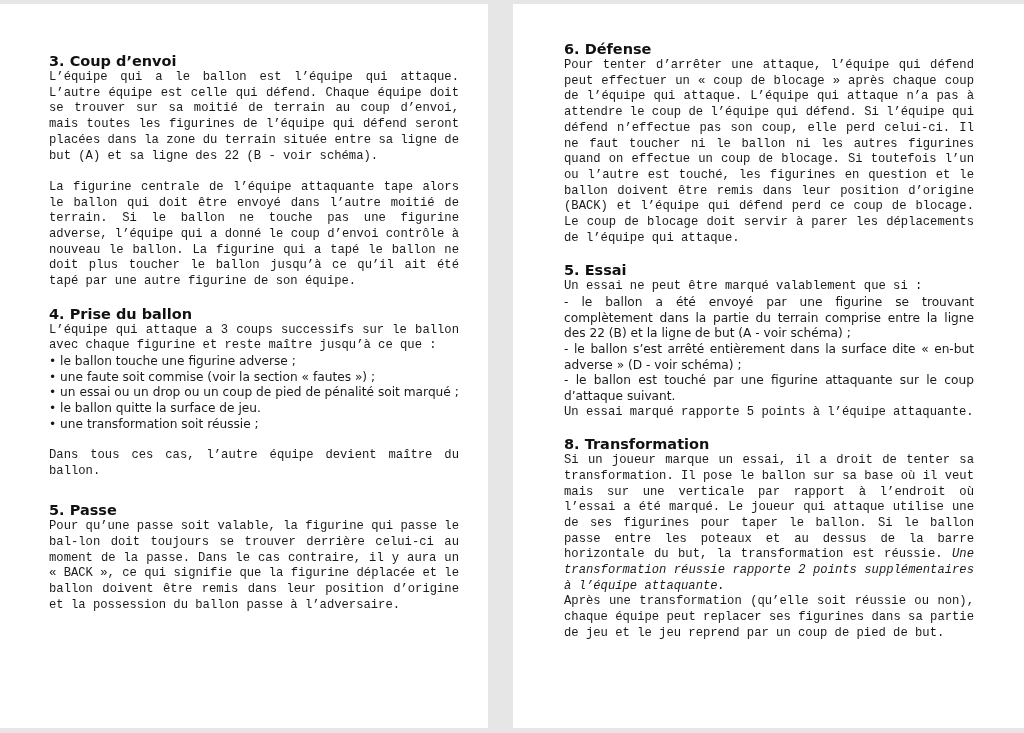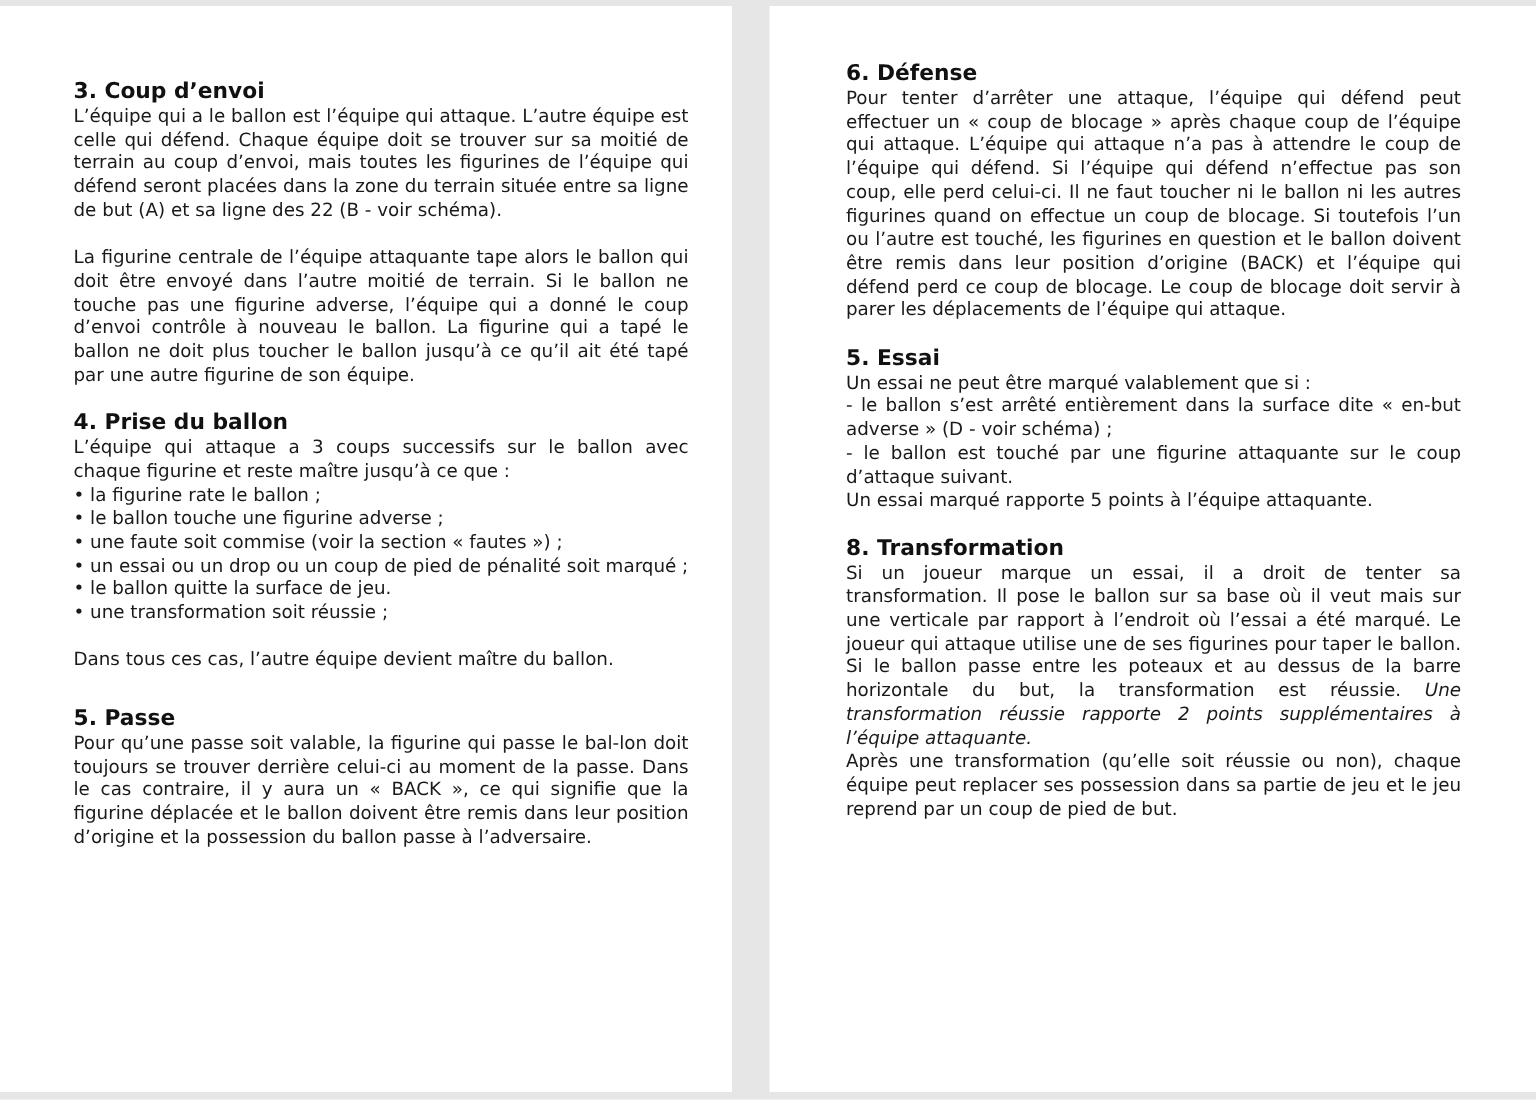--- a/index.html
+++ b/index.html
@@ -15,21 +15,21 @@
     box-sizing:border-box;
   }
   #page-left { left:0; width:488px; }
   #page-right { left:513px; width:588px; }
   .col { position:absolute; width:410px; font-size:12.2px; line-height:15.7px; }
   #page-left .col { left:49px; top:49px; }
   #page-right .col { left:51px; top:37px; }
   h2 {
     margin:0; font-size:14.5px; line-height:17px; font-weight:bold; color:#111;
   }
-  p { margin:0; text-align:justify; }
+  p { margin:0; text-align:justify;font-family:Liberation Mono, monospace; }
   .gap { height:15.7px; }
   .sec-gap { height:7px; }
   ul { list-style:none; margin:0; padding:0; }
   li { text-align:justify; }
   em { font-style:italic; }
 </style>
 </head>
 <body>
 
 <div class="page" id="page-left">
@@ -38,21 +38,20 @@
       <h2>3. Coup d’envoi</h2>
       <p>L’équipe qui a le ballon est l’équipe qui attaque. L’autre équipe est celle qui défend. Chaque équipe doit se trouver sur sa moitié de terrain au coup d’envoi, mais toutes les figurines de l’équipe qui défend seront placées dans la zone du terrain située entre sa ligne de but (A) et sa ligne des 22 (B - voir schéma).</p>
       <div class="gap"></div>
       <p>La figurine centrale de l’équipe attaquante tape alors le ballon qui doit être envoyé dans l’autre moitié de terrain. Si le ballon ne touche pas une figurine adverse, l’équipe qui a donné le coup d’envoi contrôle à nouveau le ballon. La figurine qui a tapé le ballon ne doit plus toucher le ballon jusqu’à ce qu’il ait été tapé par une autre figurine de son équipe.</p>
     </section>
     <div class="gap"></div>
     <section>
       <h2>4. Prise du ballon</h2>
       <p>L’équipe qui attaque a 3 coups successifs sur le ballon avec chaque figurine et reste maître jusqu’à ce que :</p>
       <ul>
-        <li>• la figurine rate le ballon ;</li>
         <li>• le ballon touche une figurine adverse ;</li>
         <li>• une faute soit commise (voir la section « fautes ») ;</li>
         <li>• un essai ou un drop ou un coup de pied de pénalité soit marqué ;</li>
         <li>• le ballon quitte la surface de jeu.</li>
         <li>• une transformation soit réussie ;</li>
       </ul>
       <div class="gap"></div>
       <p>Dans tous ces cas, l’autre équipe devient maître du ballon.</p>
     </section>
     <div class="gap"></div>
@@ -68,25 +67,26 @@
   <div class="col">
     <section>
       <h2>6. Défense</h2>
       <p>Pour tenter d’arrêter une attaque, l’équipe qui défend peut effectuer un « coup de blocage » après chaque coup de l’équipe qui attaque. L’équipe qui attaque n’a pas à attendre le coup de l’équipe qui défend. Si l’équipe qui défend n’effectue pas son coup, elle perd celui-ci. Il ne faut toucher ni le ballon ni les autres figurines quand on effectue un coup de blocage. Si toutefois l’un ou l’autre est touché, les figurines en question et le ballon doivent être remis dans leur position d’origine (BACK) et l’équipe qui défend perd ce coup de blocage. Le coup de blocage doit servir à parer les déplacements de l’équipe qui attaque.</p>
     </section>
     <div class="gap"></div>
     <section>
       <h2>5. Essai</h2>
       <p>Un essai ne peut être marqué valablement que si :</p>
       <ul>
+        <li>- le ballon a été envoyé par une figurine se trouvant complètement dans la partie du terrain comprise entre la ligne des 22 (B) et la ligne de but (A - voir schéma) ;</li>
         <li>- le ballon s’est arrêté entièrement dans la surface dite « en-but adverse » (D - voir schéma) ;</li>
         <li>- le ballon est touché par une figurine attaquante sur le coup d’attaque suivant.</li>
       </ul>
       <p>Un essai marqué rapporte 5 points à l’équipe attaquante.</p>
     </section>
     <div class="gap"></div>
     <section>
       <h2>8. Transformation</h2>
       <p><span>Si un joueur marque un essai, il a droit de tenter sa transformation. Il pose le ballon sur sa base où il veut mais sur une verticale par rapport à l’endroit où l’essai a été marqué. Le joueur qui attaque utilise une de ses figurines pour taper le ballon. Si le ballon passe entre les poteaux et au dessus de la barre horizontale du but, la transformation est réussie. </span><em>Une transformation réussie rapporte 2 points supplémentaires à l’équipe attaquante.</em></p>
-      <p>Après une transformation (qu’elle soit réussie ou non), chaque équipe peut replacer ses possession dans sa partie de jeu et le jeu reprend par un coup de pied de but.</p>
+      <p>Après une transformation (qu’elle soit réussie ou non), chaque équipe peut replacer ses figurines dans sa partie de jeu et le jeu reprend par un coup de pied de but.</p>
     </section>
   </div>
 </div>
 
 </body></html>

